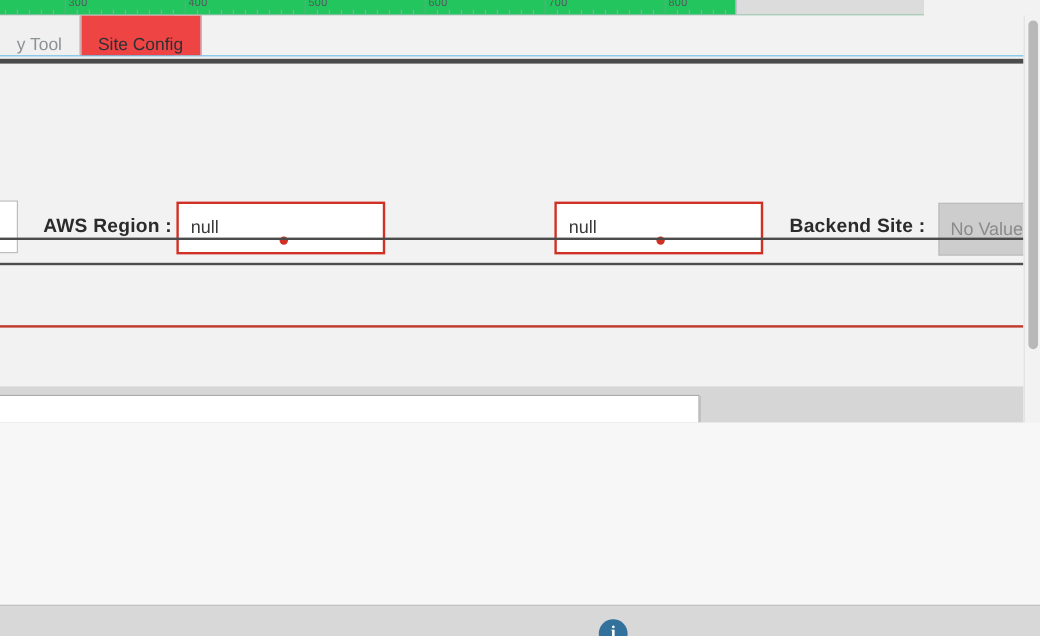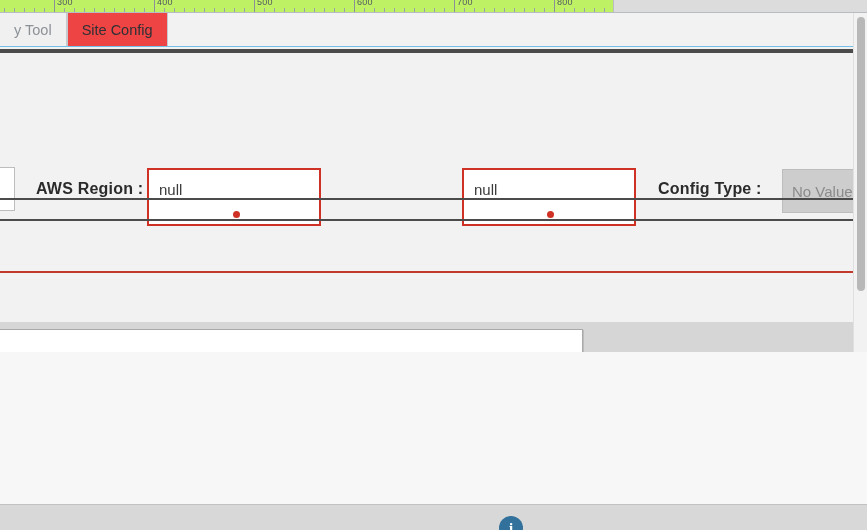--- a/index.html
+++ b/index.html
@@ -16,22 +16,22 @@
     font-family: "Liberation Sans", sans-serif;
     font-size: 13px;
     color: #303030;
     position: relative;
   }
 
   
   #ruler {
     position: absolute;
     left: 0; top: 0;
-    width: 867px; height: 13px;
-    background: #bef264;
+    width: 770px; height: 13px;
+    background: #22c55e;
     border-bottom: 1px solid #b9bcc2;
     overflow: hidden;
   }
   #ruler .ruler-fill-right {
     position: absolute;
     left: 613px; top: 0;
     width: 254px; height: 13px;
     background: #dcdcdc;
     border-left: 1px solid #b9bcc2;
   }
@@ -63,21 +63,21 @@
   }
   #tabbar .tabstrip {
     position: absolute;
     left: 0; top: 0;
     height: 33px;
     display: flex;
     align-items: stretch;
   }
   .tab {
     display: flex;
-    align-items: center;
+    align-items: flex-end;
     padding: 0 14px;
     font-size: 14.5px;
     color: #8c9196;
     border-right: 1px solid #c6c9cd;
     background: #f0f0f0;
     white-space: nowrap;
     cursor: pointer;
   }
   .tab.active {
     color: #2d3035;
@@ -117,21 +117,21 @@
     font-size: 16px;
     font-weight: bold;
     color: #2b2b2b;
     white-space: nowrap;
     letter-spacing: 0.2px;
   }
   .txtbox {
     position: relative;
     background: #ffffff;
     border: 1px solid #bdbdbd;
-    height: 58px;
+    height: 44px;
   }
   .txtbox.invalid {
     border: 2px solid #cf3124;
   }
   .txtbox .val {
     position: absolute;
     left: 10px; top: 11px;
     font-size: 15px;
     color: #3a3a3a;
   }
@@ -341,21 +341,21 @@
   <div id="prefix-box" class="txtbox invalid">
     <span class="val">null</span>
     <span class="errdot"></span>
   </div>
 
   <div id="region-box" class="txtbox invalid">
     <span class="val">null</span>
     <span class="errdot"></span>
   </div>
 
-  <div id="backend-label" class="field-label">Config Type :</div>
+  <div id="backend-label" class="field-label">Backend Site :</div>
   <div id="backend-select">
     <span>No Value</span>
   </div>
 
   <div class="divider-dark" style="top:145px;"></div>
   <div class="divider-dark" style="top:166px;"></div>
   <div class="divider-red" style="top:218px;"></div>
 
   <div id="grey-band"></div>
   <div id="band-input" title=""></div>

